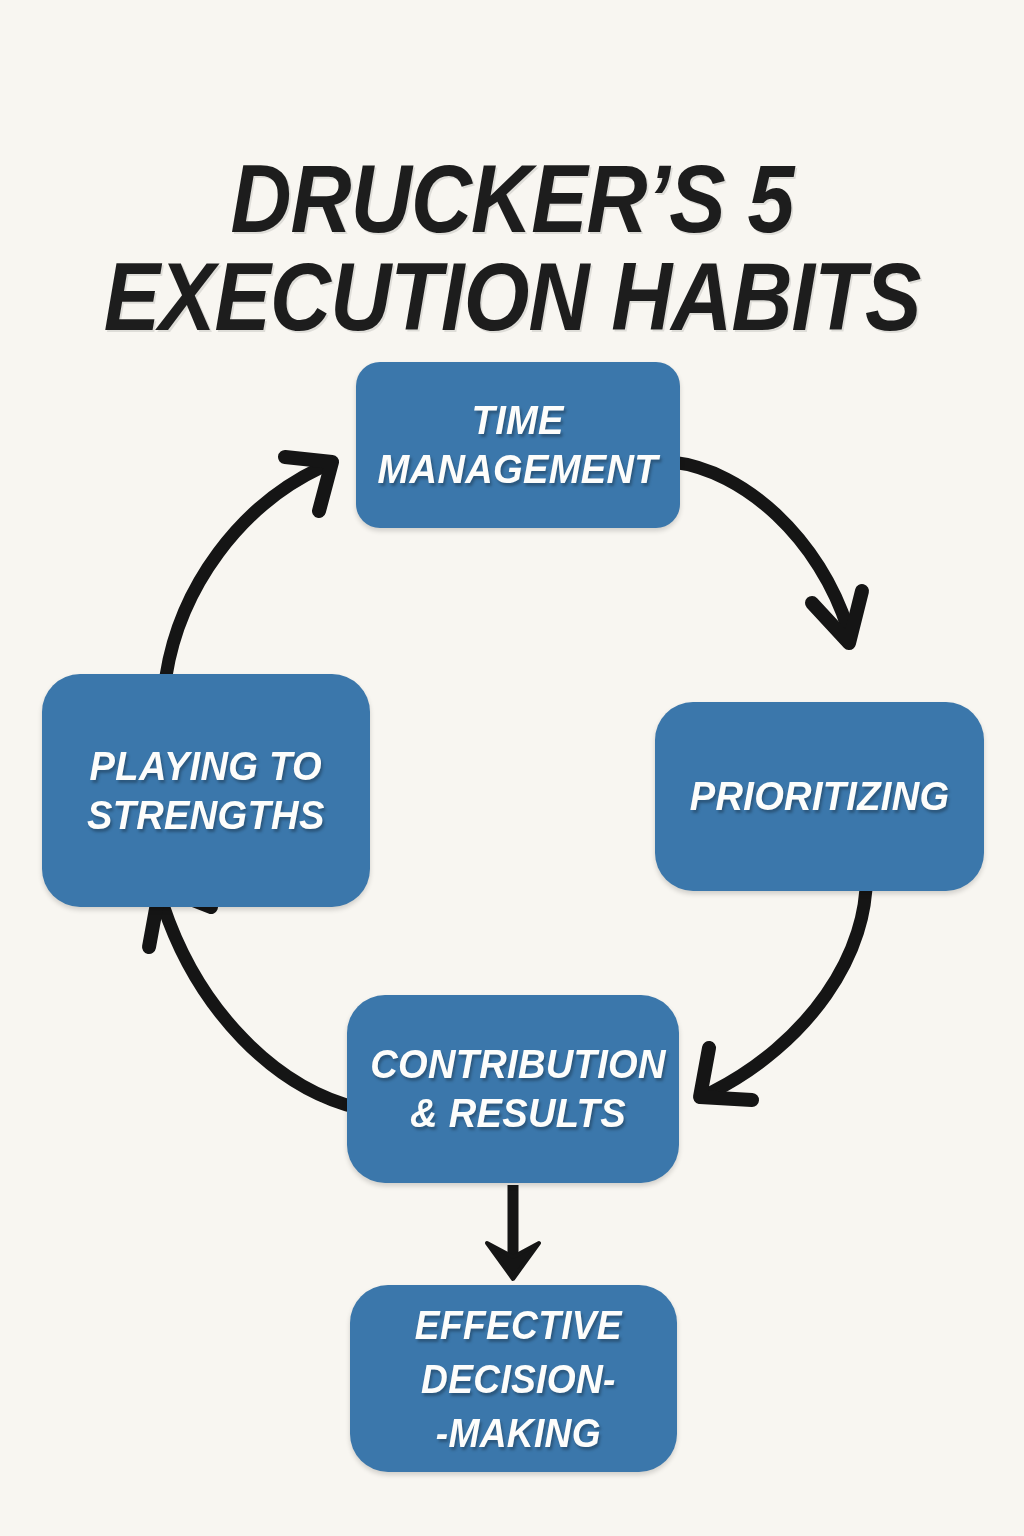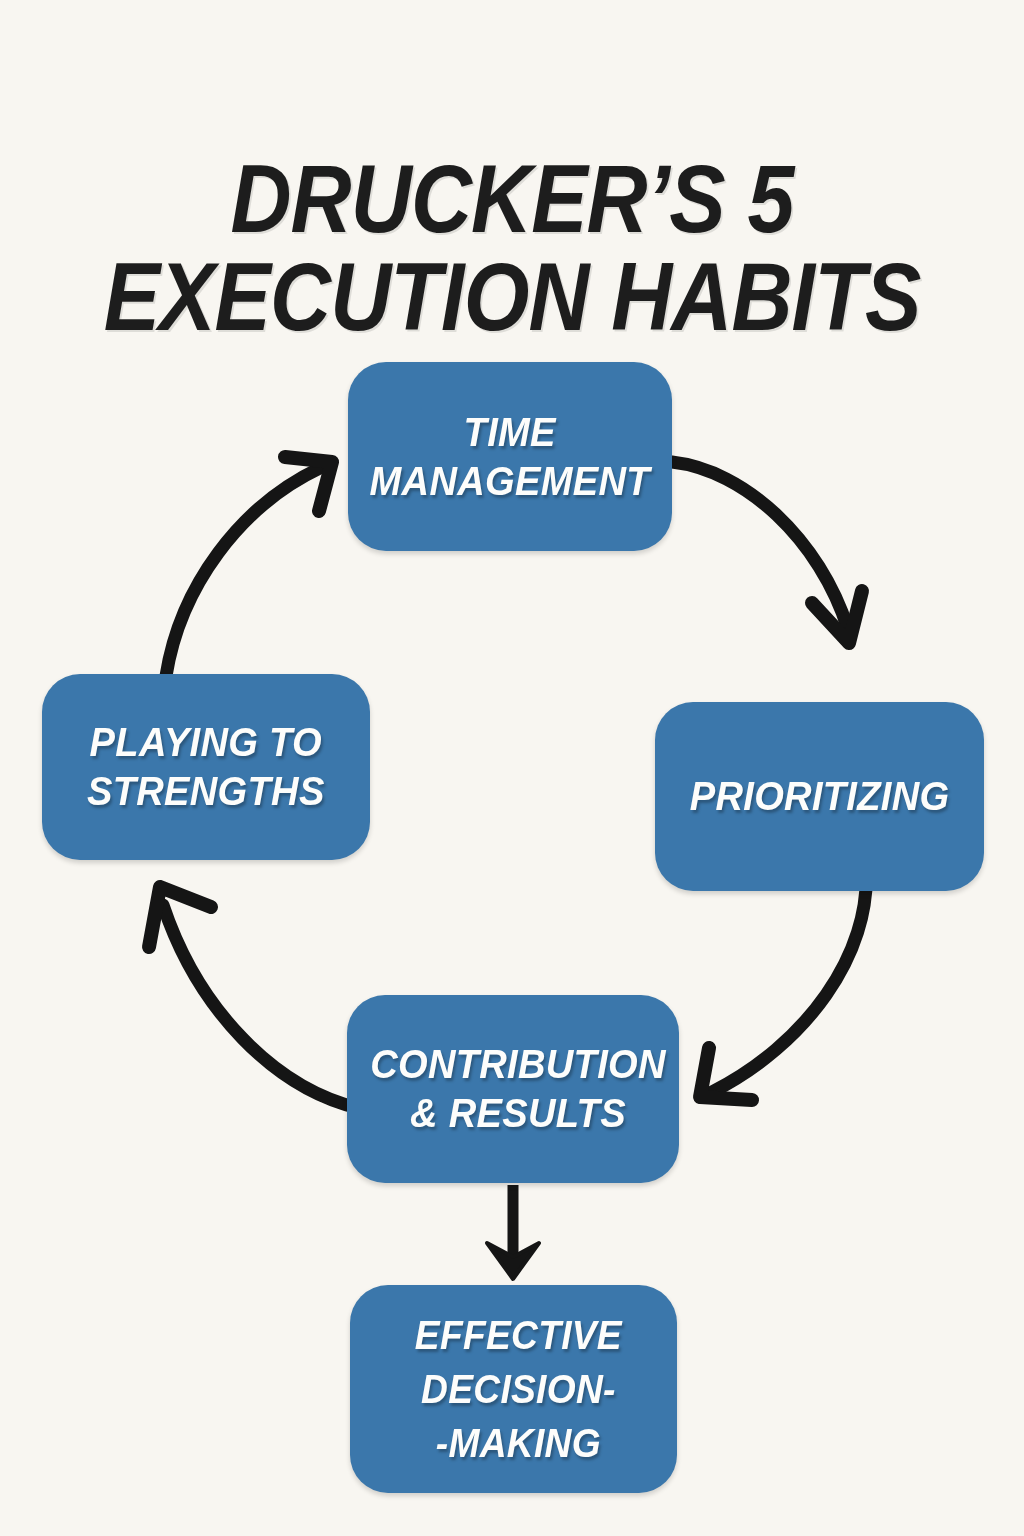--- a/index.html
+++ b/index.html
@@ -100,37 +100,37 @@
     text-align: center;
     letter-spacing: 0.3px;
     transform: scaleX(0.93);
     text-shadow: 2px 3px 3px rgba(0,0,0,0.28);
     white-space: pre-line;
     user-select: none;
   }
 
   
   #node-time-management {
-    left: 348px; top: 362px; width: 324px; height: 189px;
+    left: 356px; top: 362px; width: 324px; height: 166px; border-radius: 24px;
   }
   #node-prioritizing {
     left: 655px; top: 674px; width: 329px; height: 189px;
   }
   #node-contribution-results {
     left: 347px; top: 995px; width: 332px; height: 188px;
   }
   #node-effective-decision-making {
-    left: 350px; top: 1285px; width: 327px; height: 208px; padding-left: 24px;
+    left: 350px; top: 1285px; width: 327px; height: 187px; padding-left: 24px;
   }
   #node-effective-decision-making .node-label {
     font-size: 40px;
     line-height: 54px;
   }
   #node-playing-to-strengths {
-    left: 42px; top: 674px; width: 328px; height: 186px;
+    left: 42px; top: 674px; width: 328px; height: 233px;
   }
 </style>
 </head>
 <body style="background: rgb(248, 246, 241);">
 
 <div id="canvas">
 
   <h1 class="title" style="color: rgb(29, 29, 29);">
     <span class="title-line">DRUCKER’S 5</span>
     <span class="title-line">EXECUTION HABITS</span>

